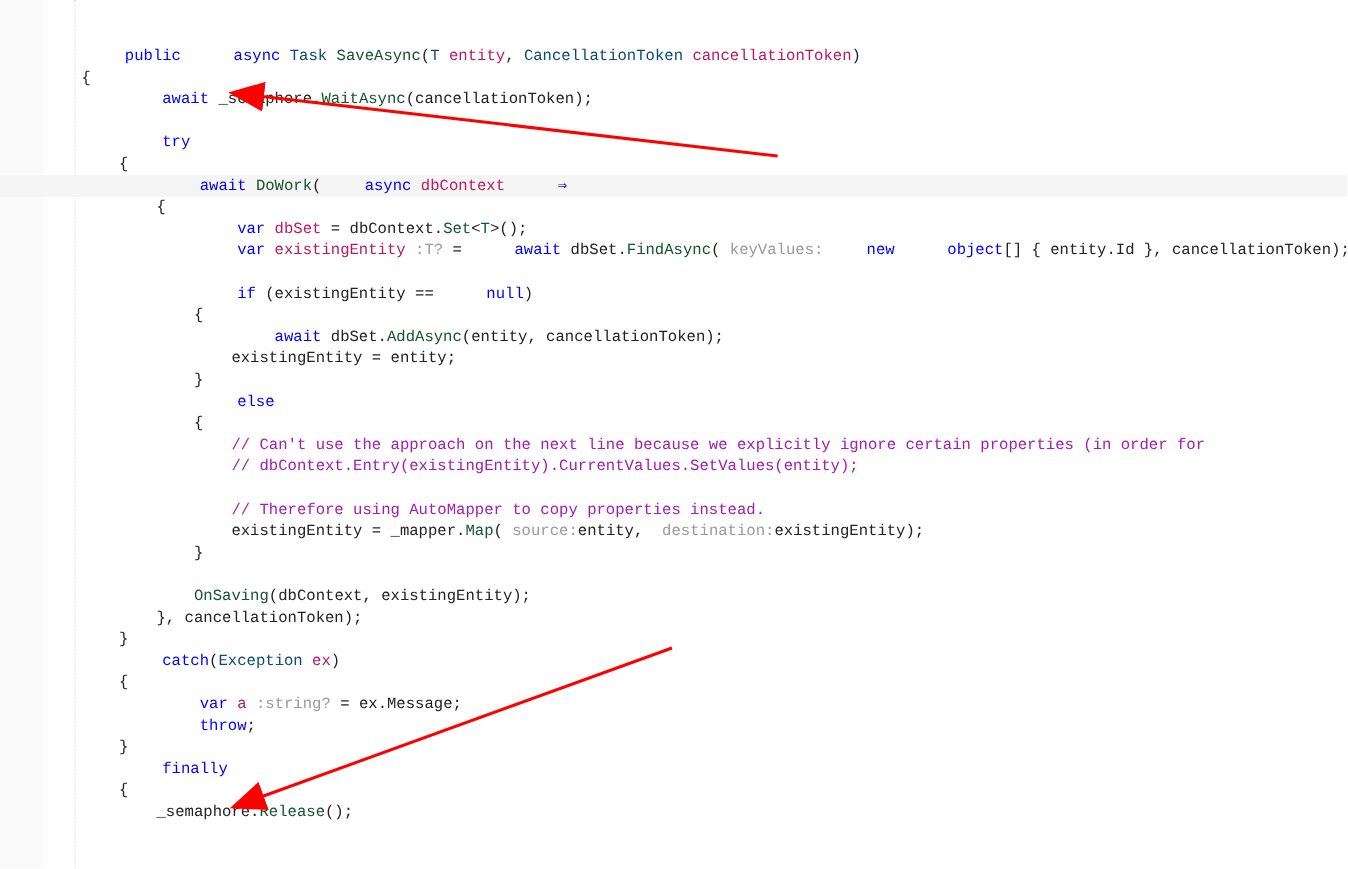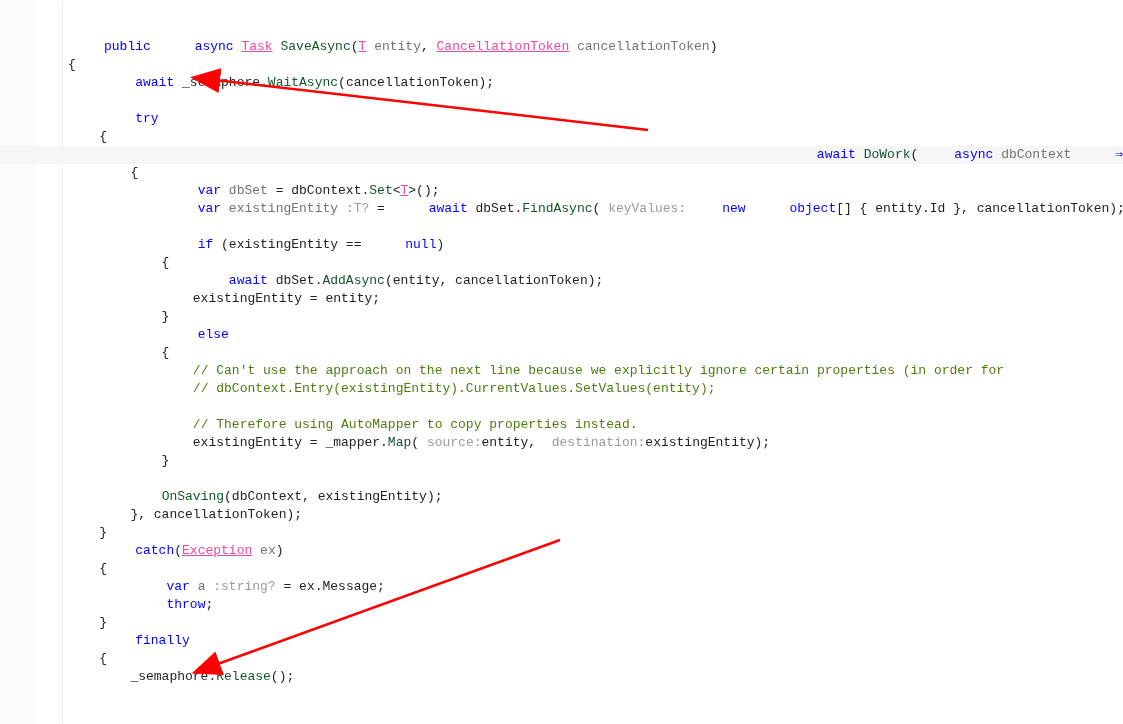--- a/index.html
+++ b/index.html
@@ -42,31 +42,30 @@
     padding-left: 6px;
     padding-top: 2px;
   }
   .codelens {
     color: #999999;
     font-size: 11px;
     height: 14px;
     line-height: 14px;
   }
   .kw { color: #0000ff; margin-left: 36px; }
-  .type { color: #ec4899; text-decoration: underline; }
+  .type { color: #0c4a6e; }
   .method { color: #14532d; }
-  .param { color: #737373; }
-  .comment { color: #4d7c0f; }
+  .param { color: #be185d; }
+  .comment { color: #a21caf; }
   .hint { color: #9a9a9a; }
   .line { height: 18px; }
   .hl-line {
     background: #f5f5f5;
     margin-left: -68px;
     padding-left: 68px;
-    text-align: right;
   }
   svg.arrow {
     position: absolute;
     pointer-events: none;
   }
 </style>
 </head>
 <body>
 
 <div class="gutter"></div>

